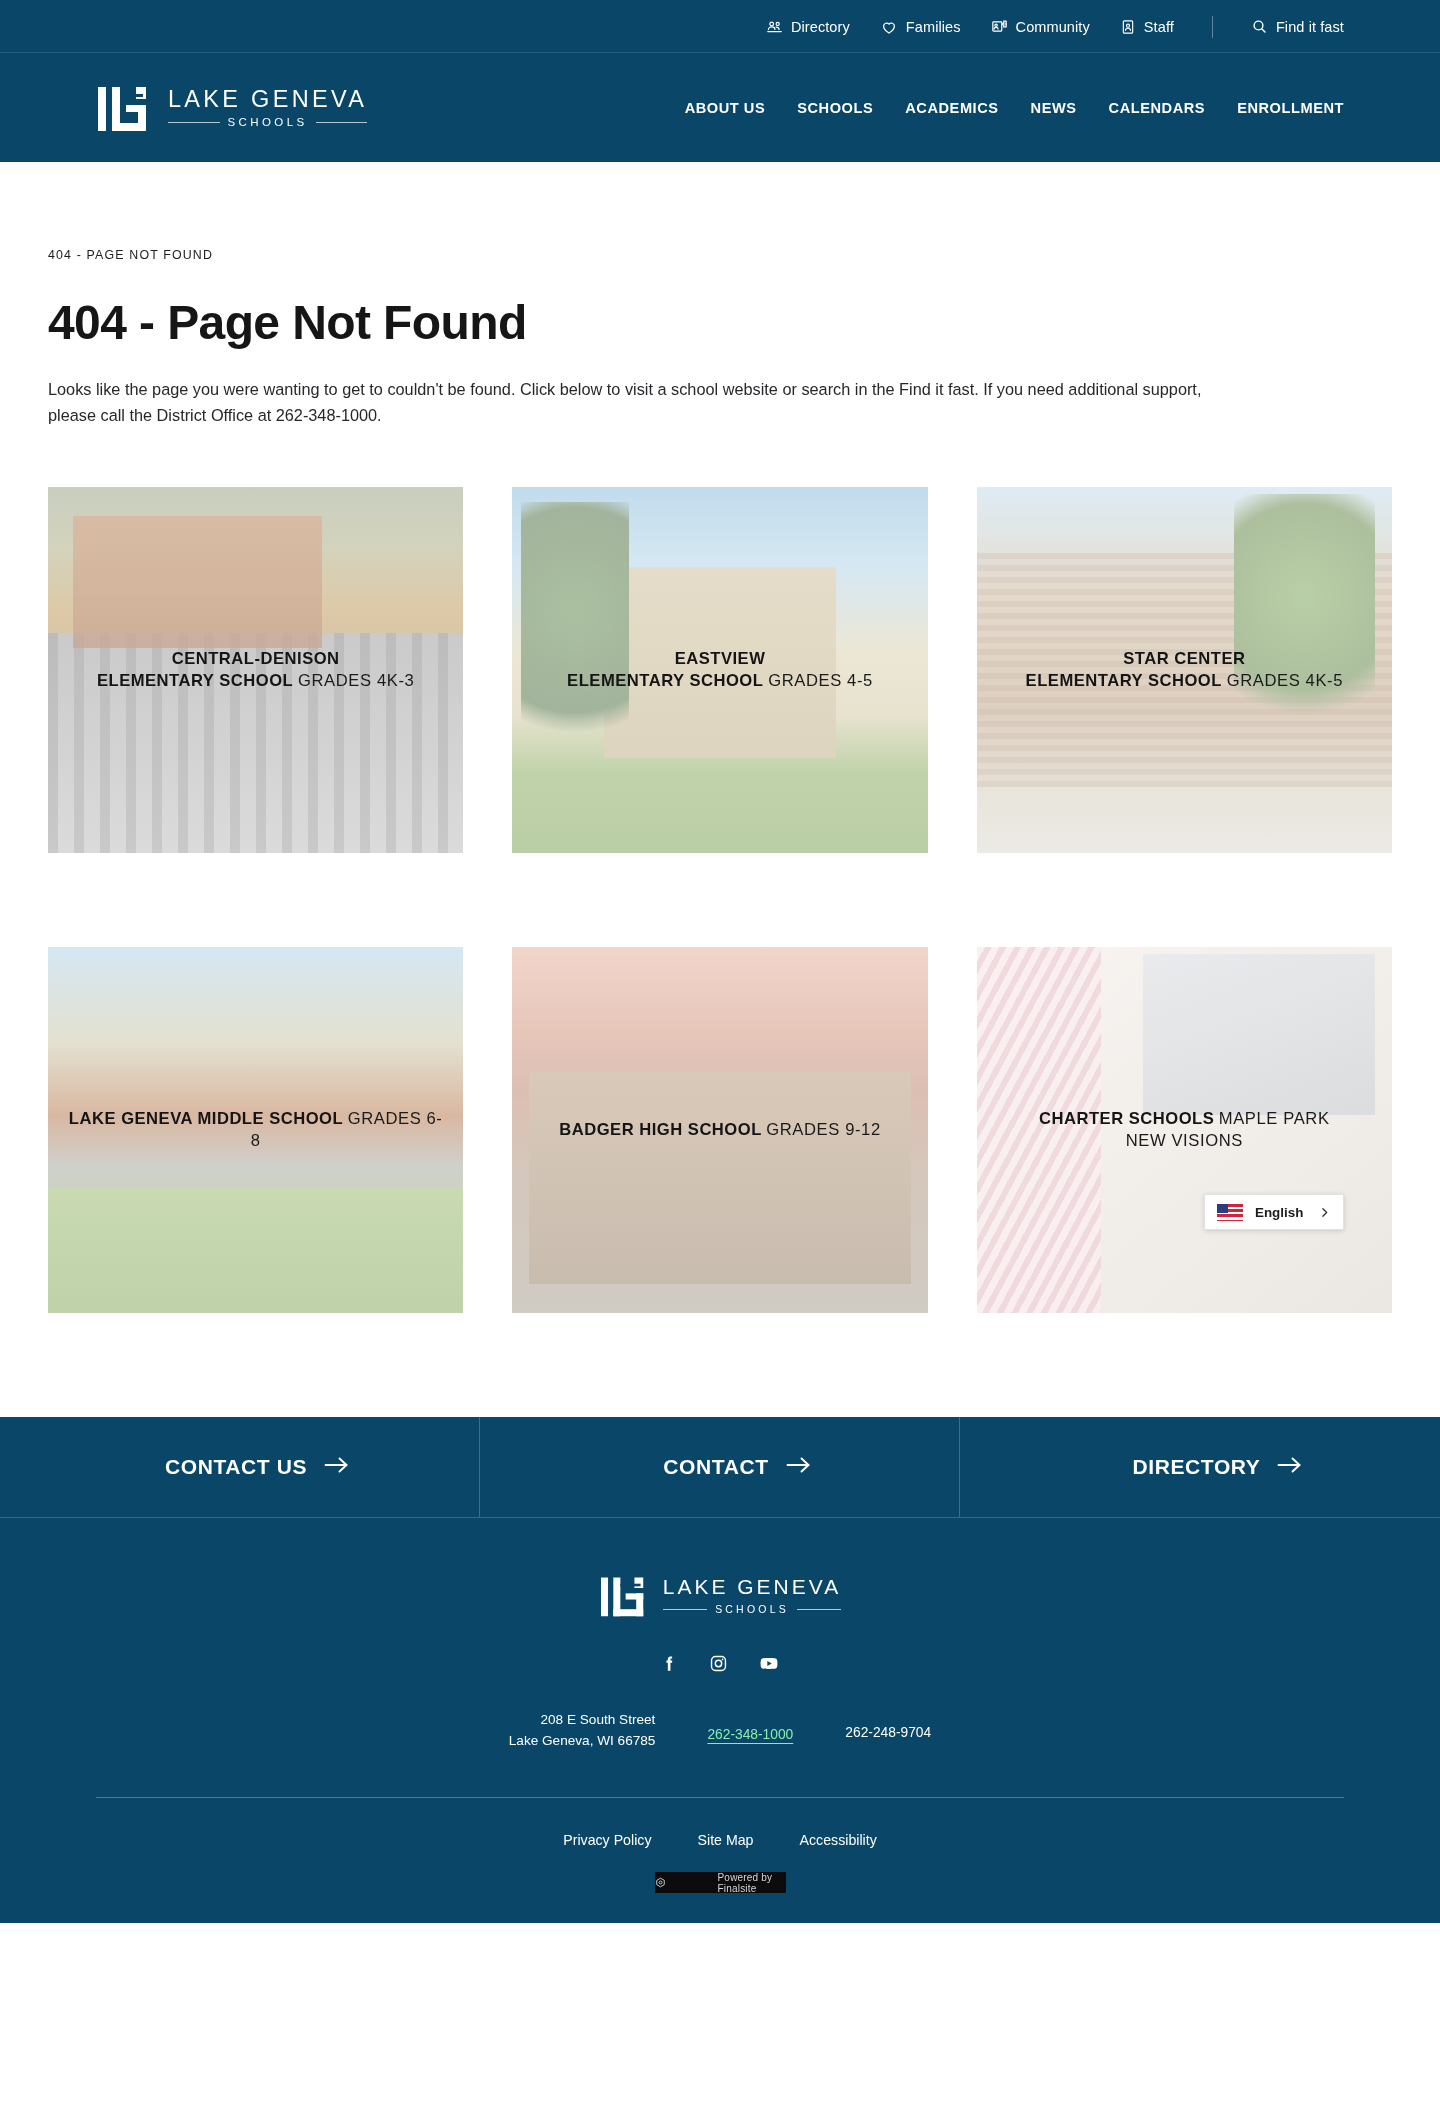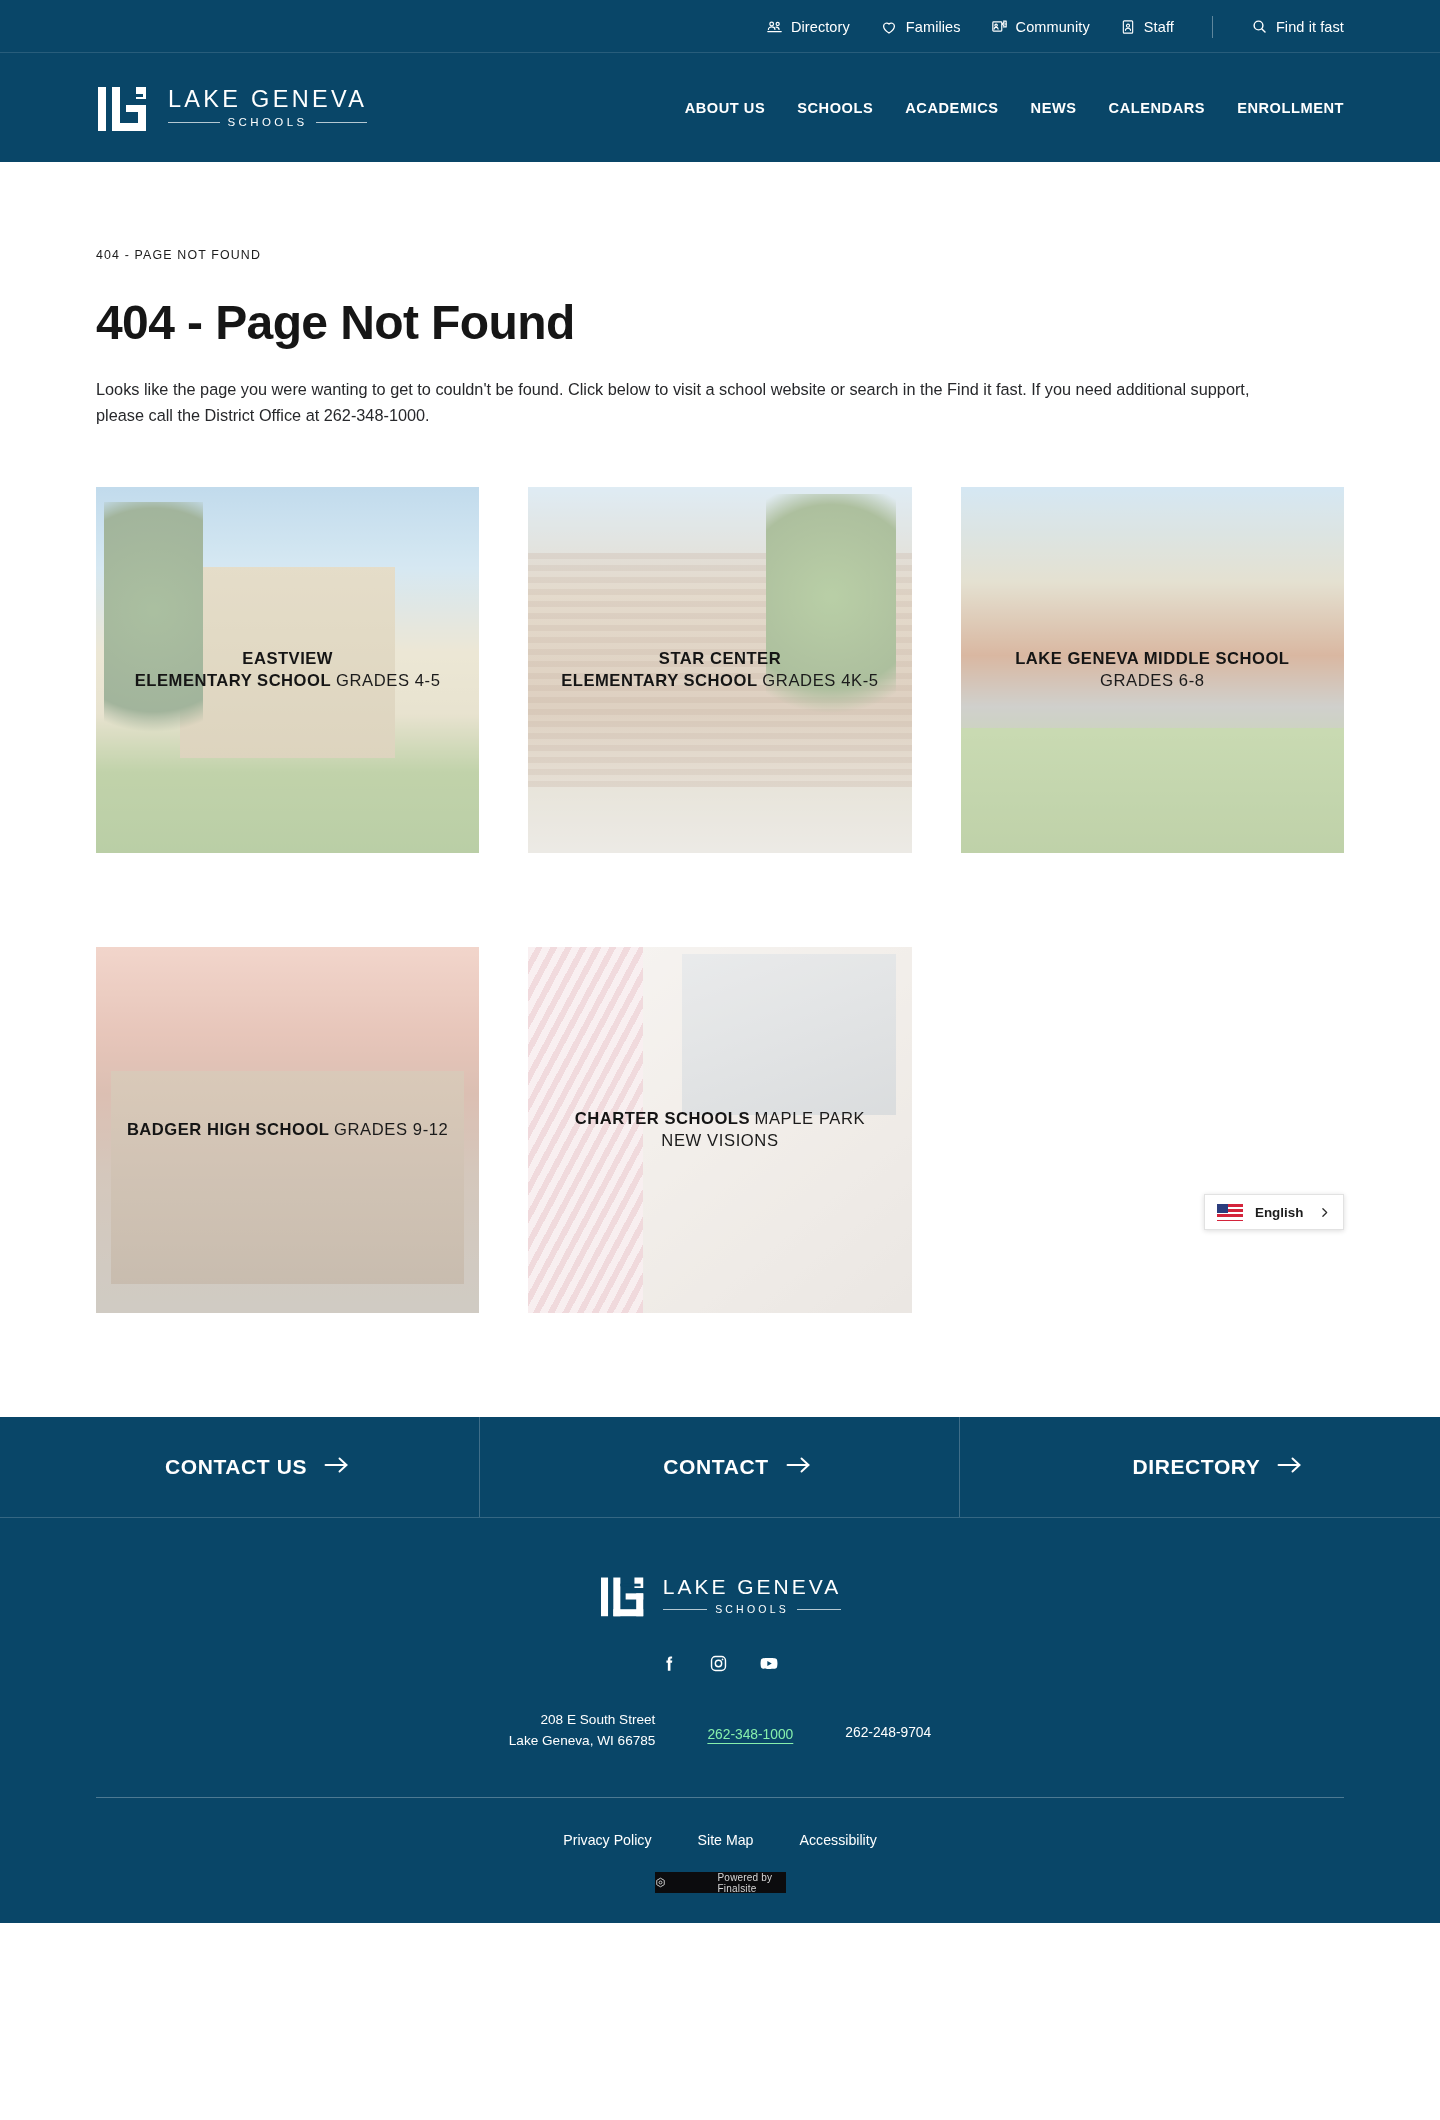--- a/index.html
+++ b/index.html
@@ -81,21 +81,21 @@
     font-size: 14.6px;
     font-weight: 700;
     letter-spacing: .55px;
     text-decoration: none;
     cursor: pointer;
     white-space: nowrap;
   }
 
   
   .content {
-    padding: 0 96px;
+    padding: 0 48px;
     background: #fff;
   }
   .breadcrumb {
     padding-top: 86px;
     font-size: 12.4px;
     letter-spacing: 1.15px;
     color: #1d1d1d;
     text-transform: uppercase;
   }
   .page-title {
@@ -485,20 +485,34 @@
 
   <div class="breadcrumb">404 - PAGE NOT FOUND</div>
 
   <h1 class="page-title">404 - Page Not Found</h1>
 
 
   <p class="body-copy">Looks like the page you were wanting to get to couldn't be found. Click below to visit a school website or search in the Find it fast. If you need additional support, please call the District Office at 262-348-1000.</p>
 
   <section class="card-grid">
 
+    <a class="school-card">
+      <span class="card-photo">
+          <span class="ph ph-cd"></span>
+        </span>
+      <span class="card-scrim"></span>
+      <span class="card-inner">
+        <span class="card-name">
+          <span>CENTRAL-DENISON</span><br>
+          <span>ELEMENTARY SCHOOL</span>
+        </span>
+        <span class="card-rule"></span>
+        <span class="card-grades">GRADES 4K-3</span>
+      </span>
+    </a>
 
     <a class="school-card">
       <span class="card-photo">
           <span class="ph ph-ev"></span>
         </span>
       <span class="card-scrim"></span>
       <span class="card-inner">
         <span class="card-name">
           <span>EASTVIEW</span><br>
           <span>ELEMENTARY SCHOOL</span>

